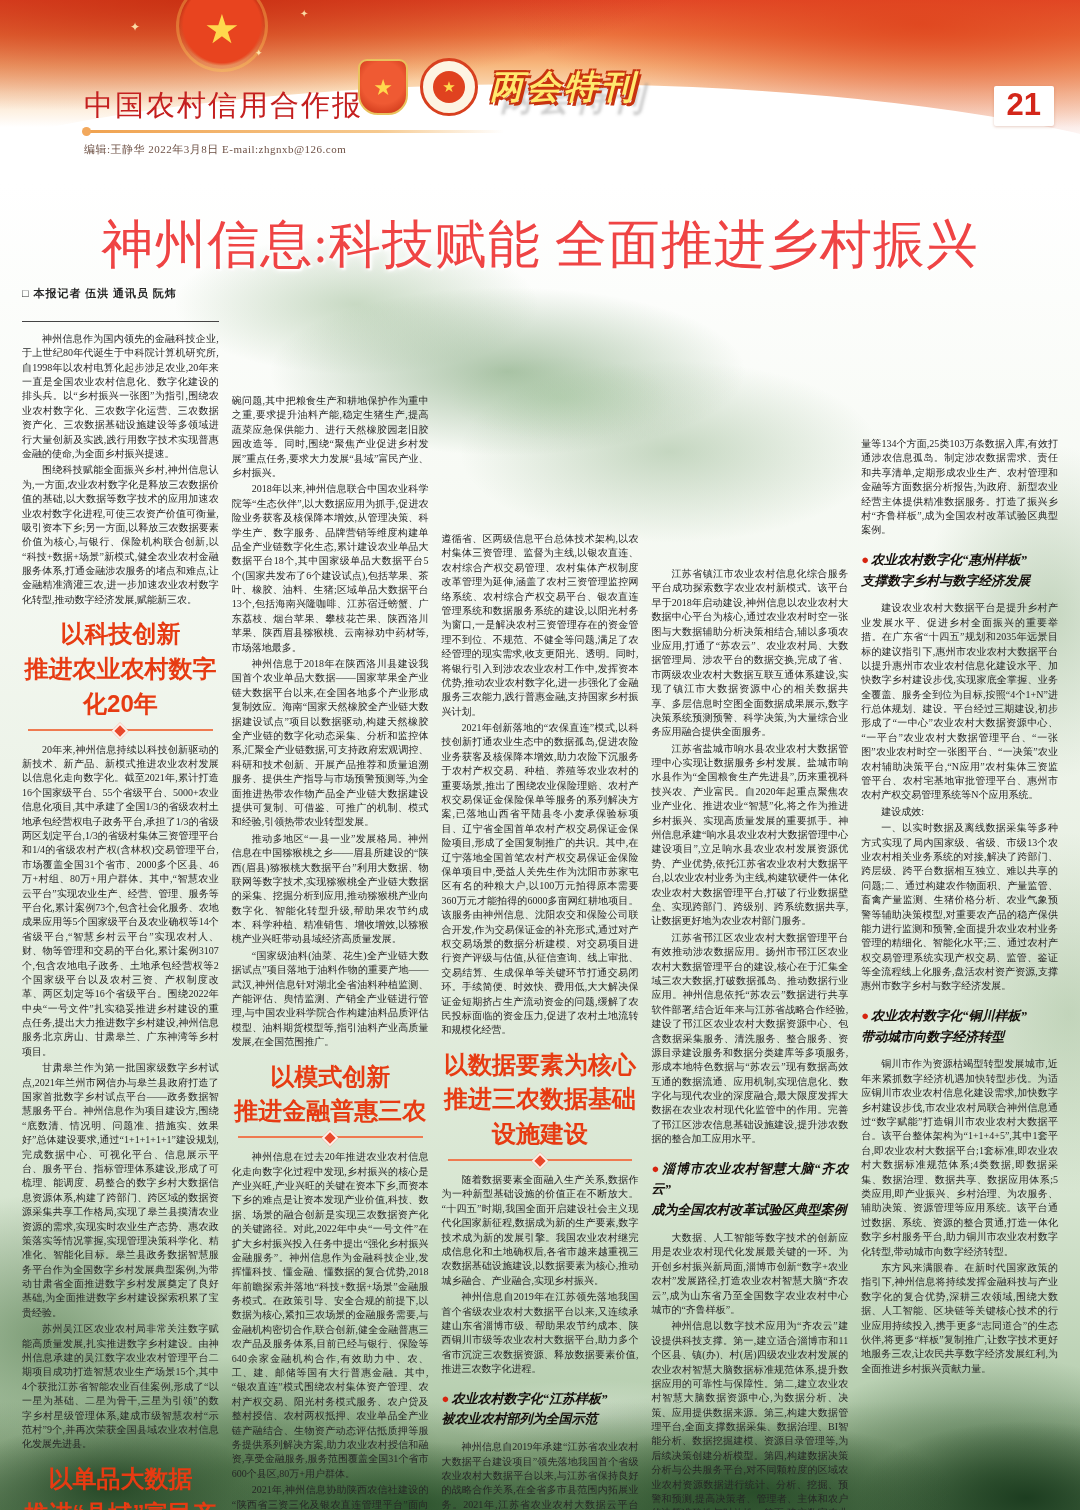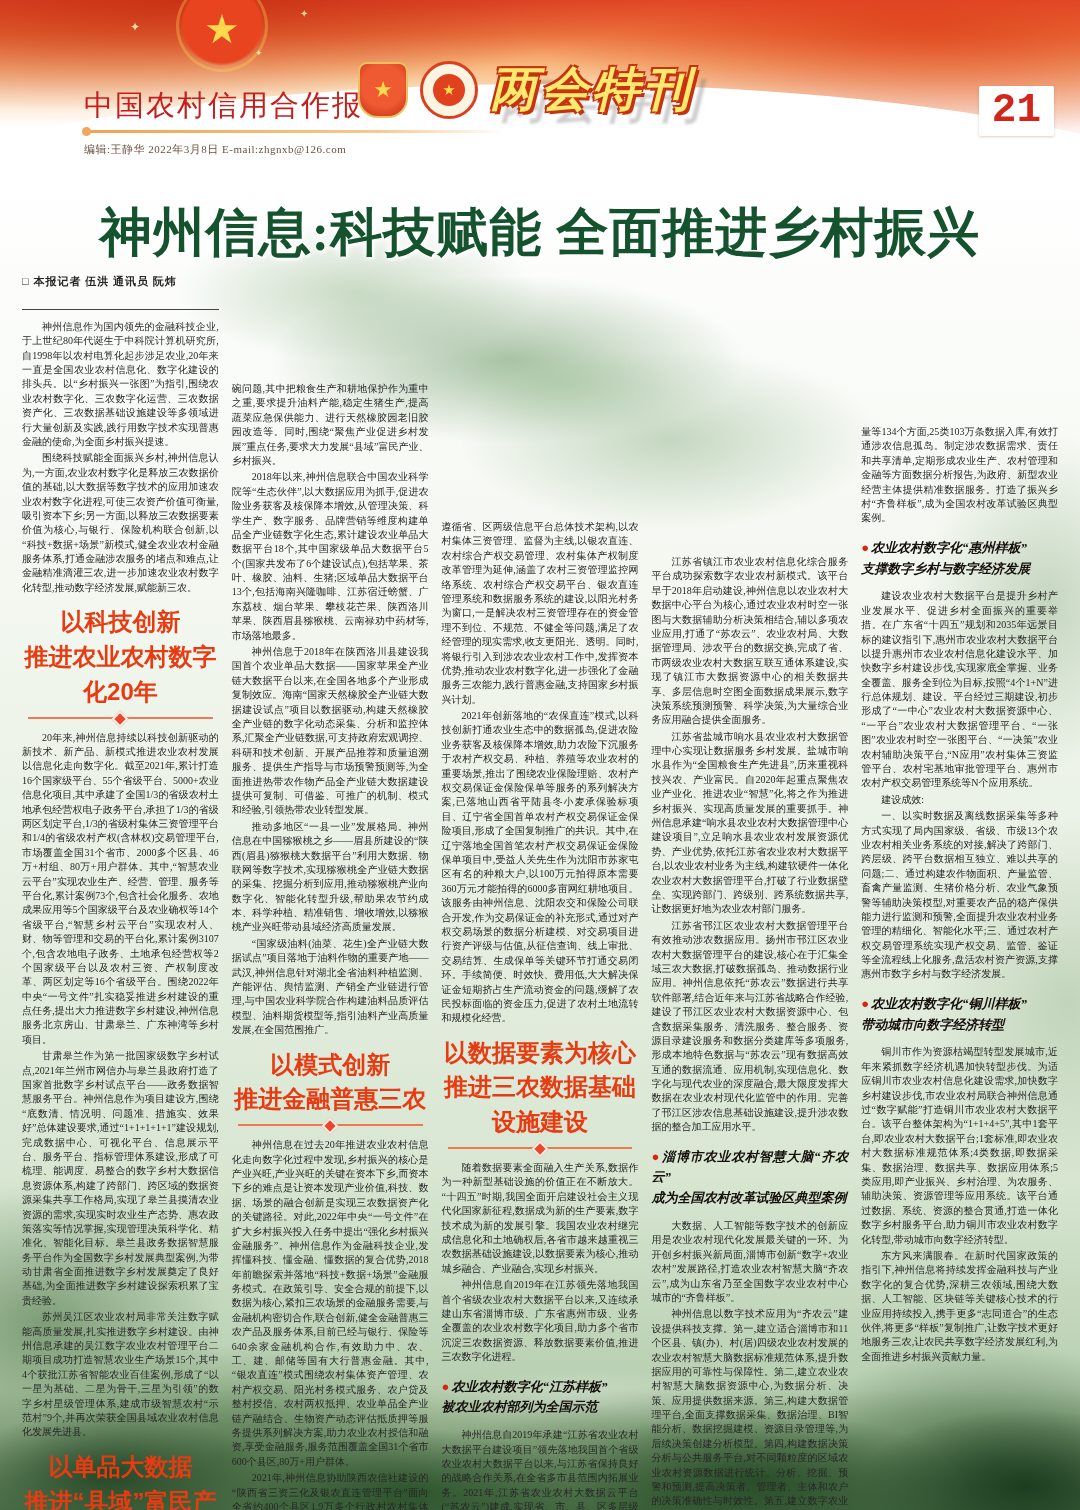--- a/index.html
+++ b/index.html
@@ -32,27 +32,27 @@
   .banner-wrap{position:absolute;left:358px;top:58px;display:flex;align-items:center;gap:12px;}
   .national-emblem{width:46px;height:52px;border-radius:9px 9px 20px 20px;border:2px solid #e9c25d;
     background:radial-gradient(circle at 50% 42%,#ef5a33 0 55%,#c52f12 100%);
     display:flex;align-items:center;justify-content:center;}
   .national-emblem .g{color:#ffd84d;font-size:22px;font-family:"DejaVu Sans",sans-serif;}
   .cppcc-emblem{width:52px;height:52px;border-radius:50%;border:3px solid #d8401f;background:#fdf4e2;
     display:flex;align-items:center;justify-content:center;}
   .cppcc-emblem .inner{width:32px;height:32px;border-radius:50%;background:#e0421f;
     display:flex;align-items:center;justify-content:center;color:#ffd84d;font-size:15px;
     font-family:"DejaVu Sans",sans-serif;}
-  .banner-title{font-size:47px;font-weight:900;font-style:italic;color:#ffe96e;letter-spacing:4px;
+  .banner-title{font-size:33px;font-weight:900;font-style:italic;color:#ffe96e;letter-spacing:4px;
     font-family:Liberation Serif, serif;
     text-shadow:-2px -2px 0 #c8330f,2px -2px 0 #c8330f,-2px 2px 0 #c8330f,3px 3px 0 #c8330f,
       10px 12px 3px rgba(110,110,110,.35);}
   .page-number{position:absolute;right:26px;top:86px;background:#fff;border-radius:2px;
-    padding:1px 13px 3px;color:#d3261a;font-weight:900;font-size:41px;
-    font-family:Liberation Mono, monospace;box-shadow:0 1px 3px rgba(160,60,20,.25);}
+    padding:1px 13px 3px;color:#d3261a;font-weight:900;font-size:31px;
+    font-family:Liberation Sans, sans-serif;box-shadow:0 1px 3px rgba(160,60,20,.25);}
   
   .content{position:relative;height:1338px;}
   .bg-photo{position:absolute;inset:0;z-index:0;
     background:
       
       radial-gradient(ellipse 340px 120px at 47% 14%,rgba(92,140,86,.50),rgba(92,140,86,0) 70%),
       radial-gradient(ellipse 260px 100px at 33% 9%,rgba(128,168,118,.42),rgba(128,168,118,0) 70%),
       radial-gradient(ellipse 300px 130px at 62% 20%,rgba(120,160,112,.40),rgba(120,160,112,0) 70%),
       radial-gradient(ellipse 160px 60px at 52% 16%,rgba(222,238,218,.8),rgba(222,238,218,0) 70%),
       
@@ -67,22 +67,22 @@
       radial-gradient(ellipse 240px 50px at 55% 92%,rgba(225,235,222,.55),rgba(225,235,222,0) 70%),
       linear-gradient(180deg,#ffffff 0%,#f4f8f1 30%,#e7efe2 55%,#d8e6d2 75%,#b9d0b2 90%,#8fae86 100%);}
   .bottom-forest{position:absolute;left:0;right:0;bottom:0;height:120px;z-index:1;
     background:
       radial-gradient(ellipse 220px 90px at 10% 70%,rgba(28,62,30,.85),rgba(28,62,30,0) 70%),
       radial-gradient(ellipse 260px 90px at 38% 85%,rgba(34,74,36,.8),rgba(34,74,36,0) 70%),
       radial-gradient(ellipse 280px 100px at 70% 75%,rgba(30,66,32,.8),rgba(30,66,32,0) 70%),
       radial-gradient(ellipse 240px 110px at 95% 80%,rgba(24,56,28,.9),rgba(24,56,28,0) 70%),
       linear-gradient(180deg,rgba(120,150,110,0) 0%,rgba(88,120,80,.45) 45%,rgba(56,92,54,.75) 100%);}
   
-  .headline{position:relative;z-index:2;margin:0;padding-top:26px;text-align:center;
-    font-size:52px;font-weight:700;color:#14532d;letter-spacing:1px;
+  .headline{position:relative;z-index:2;margin:12px;padding-top:26px;text-align:center;
+    font-size:52px;font-weight:400;color:#ef4444;letter-spacing:1px;
     font-family:"Liberation Serif","DejaVu Serif",serif;
     text-shadow:0 0 6px #fff,0 0 10px #fff,2px 2px 2px rgba(255,255,255,.9);}
   
   .columns{position:absolute;left:22px;right:22px;top:102px;z-index:2;display:flex;gap:13px;}
   .col{flex:1;min-width:0;font-size:10px;line-height:1.44;color:#262626;text-align:justify;}
   .byline{font-weight:bold;font-size:11px;border-bottom:1.5px solid #444;padding-bottom:19px;
     margin-bottom:10px;letter-spacing:1px;}
   .para{margin:0 0 2px;text-indent:2em;}
   .para.cont{text-indent:0;}
   .sec-head{margin:10px 0 0;color:#e73b12;font-weight:900;font-size:24px;line-height:1.45;
@@ -167,21 +167,21 @@
       <div class="col">
           <div style="height:246px"></div>
           <p class="para cont">遵循省、区两级信息平台总体技术架构,以农村集体三资管理、监督为主线,以银农直连、农村综合产权交易管理、农村集体产权制度改革管理为延伸,涵盖了农村三资管理监控网络系统、农村综合产权交易平台、银农直连管理系统和数据服务系统的建设,以阳光村务为窗口,一是解决农村三资管理存在的资金管理不到位、不规范、不健全等问题,满足了农经管理的现实需求,收支更阳光、透明。同时,将银行引入到涉农农业农村工作中,发挥资本优势,推动农业农村数字化,进一步强化了金融服务三农能力,践行普惠金融,支持国家乡村振兴计划。</p>
           <p class="para">2021年创新落地的“农保直连”模式,以科技创新打通农业生态中的数据孤岛,促进农险业务获客及核保降本增效,助力农险下沉服务于农村产权交易、种植、养殖等农业农村的重要场景,推出了围绕农业保险理赔、农村产权交易保证金保险保单等服务的系列解决方案,已落地山西省平陆县冬小麦承保验标项目、辽宁省全国首单农村产权交易保证金保险项目,形成了全国复制推广的共识。其中,在辽宁落地全国首笔农村产权交易保证金保险保单项目中,受益人关先生作为沈阳市苏家屯区有名的种粮大户,以100万元拍得原本需要360万元才能拍得的6000多亩网红耕地项目。该服务由神州信息、沈阳农交和保险公司联合开发,作为交易保证金的补充形式,通过对产权交易场景的数据分析建模、对交易项目进行资产评级与估值,从征信查询、线上审批、交易结算、生成保单等关键环节打通交易闭环。手续简便、时效快、费用低,大大解决保证金短期挤占生产流动资金的问题,缓解了农民投标面临的资金压力,促进了农村土地流转和规模化经营。</p>
           <div class="sec-head">以数据要素为核心
 推进三农数据基础设施建设</div>
           <div class="ornament">
             <span class="diamond"></span>
           </div>
           <p class="para">随着数据要素全面融入生产关系,数据作为一种新型基础设施的价值正在不断放大。“十四五”时期,我国全面开启建设社会主义现代化国家新征程,数据成为新的生产要素,数字技术成为新的发展引擎。我国农业农村继完成信息化和土地确权后,各省市越来越重视三农数据基础设施建设,以数据要素为核心,推动城乡融合、产业融合,实现乡村振兴。</p>
-          <p class="para">神州信息自2019年在江苏领先落地我国首个省级农业农村大数据平台以来,又连续承建山东省淄博市级、广东省惠州市级、业务全覆盖的农业农村数字化项目,助力多个省市沉淀三农数据资源、释放数据要素价值,推进三农数字化进程。</p>
+          <p class="para">神州信息自2019年在江苏领先落地我国首个省级农业农村大数据平台以来,又连续承建山东省淄博市级、帮助果农节约成本、陕西铜川市级等农业农村大数据平台,助力多个省市沉淀三农数据资源、释放数据要素价值,推进三农数字化进程。</p>
           <div class="sub-head"><span class="bullet">●</span>农业农村数字化“江苏样板”
 被农业农村部列为全国示范</div>
           <p class="para">神州信息自2019年承建“江苏省农业农村大数据平台建设项目”领先落地我国首个省级农业农村大数据平台以来,与江苏省保持良好的战略合作关系,在全省多市县范围内拓展业务。2021年,江苏省农业农村大数据云平台(“苏农云”)建成,实现省、市、县、区多层级数据、系统、资源有机整合,形成统一的管理体系和协调机制,有效提高农村及政务信息资源利用效率,提升政务服务效能,为全省农业农村工作治理能力和治理体系现代化提供科学化、智能化支撑。打造我国农业农村数字化“江苏样板”,是行业领先落地、业务全覆盖的农业农村数字化项目,被农业农村部列为全国示范。</p>
         </div>
       <div class="col">
           <div style="height:281px"></div>
           <p class="para">江苏省镇江市农业农村信息化综合服务平台成功探索数字农业农村新模式。该平台早于2018年启动建设,神州信息以农业农村大数据中心平台为核心,通过农业农村时空一张图与大数据辅助分析决策相结合,辅以多项农业应用,打通了“苏农云”、农业农村局、大数据管理局、涉农平台的数据交换,完成了省、市两级农业农村大数据互联互通体系建设,实现了镇江市大数据资源中心的相关数据共享、多层信息时空图全面数据成果展示,数字决策系统预测预警、科学决策,为大量综合业务应用融合提供全面服务。</p>
           <p class="para">江苏省盐城市响水县农业农村大数据管理中心实现让数据服务乡村发展。盐城市响水县作为“全国粮食生产先进县”,历来重视科技兴农、产业富民。自2020年起重点聚焦农业产业化、推进农业“智慧”化,将之作为推进乡村振兴、实现高质量发展的重要抓手。神州信息承建“响水县农业农村大数据管理中心建设项目”,立足响水县农业农村发展资源优势、产业优势,依托江苏省农业农村大数据平台,以农业农村业务为主线,构建软硬件一体化农业农村大数据管理平台,打破了行业数据壁垒、实现跨部门、跨级别、跨系统数据共享,让数据更好地为农业农村部门服务。</p>
           <p class="para">江苏省邗江区农业农村大数据管理平台有效推动涉农数据应用。扬州市邗江区农业农村大数据管理平台的建设,核心在于汇集全域三农大数据,打破数据孤岛、推动数据行业应用。神州信息依托“苏农云”数据进行共享软件部署,结合近年来与江苏省战略合作经验,建设了邗江区农业农村大数据资源中心、包含数据采集服务、清洗服务、整合服务、资源目录建设服务和数据分类建库等多项服务,形成本地特色数据与“苏农云”现有数据高效互通的数据流通、应用机制,实现信息化、数字化与现代农业的深度融合,最大限度发挥大数据在农业农村现代化监管中的作用。完善了邗江区涉农信息基础设施建设,提升涉农数据的整合加工应用水平。</p>
           <div class="sub-head"><span class="bullet">●</span>淄博市农业农村智慧大脑“齐农云”

